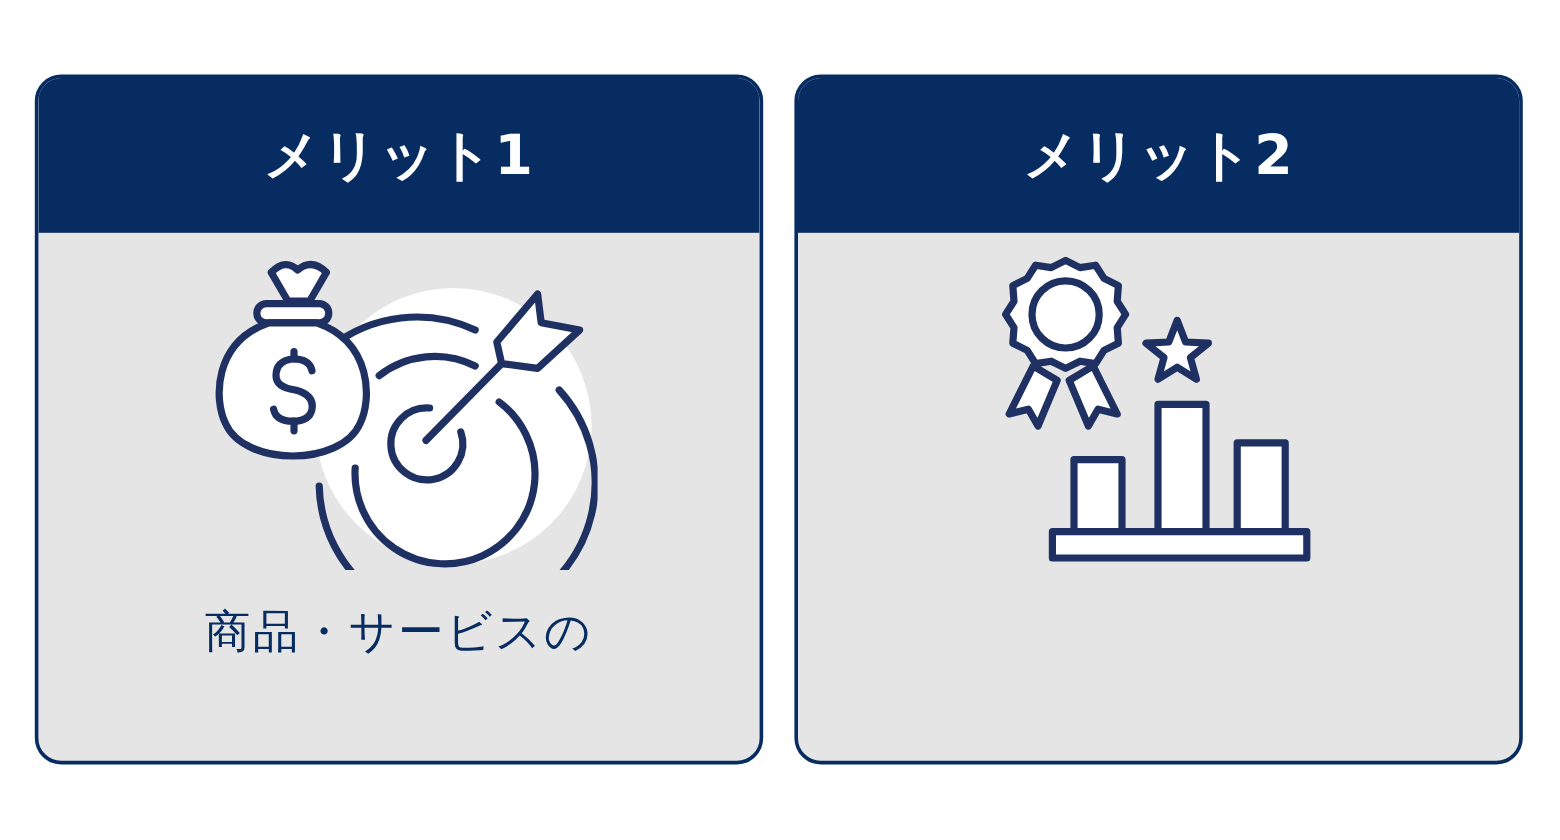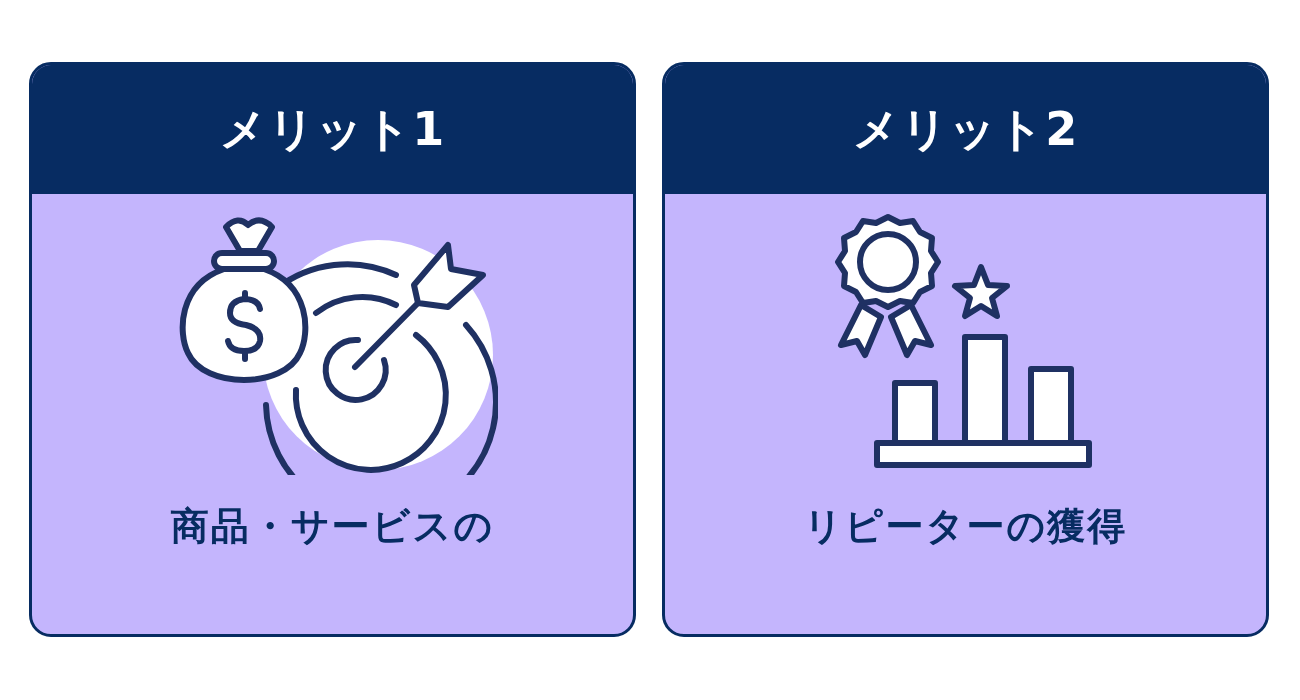--- a/index.html
+++ b/index.html
@@ -3,36 +3,36 @@
   <meta charset="utf-8">
   <style>
     html, body { margin: 0; padding: 0; }
     body {
       width: 1300px; height: 700px; background: #ffffff; position: relative;
       font-family: "DejaVu Sans", "Liberation Sans", sans-serif; overflow: hidden;
     }
     .card {
       position: absolute; top: 62px; width: 607px; height: 575px;
       border: 3px solid #072c62; border-radius: 22px; box-sizing: border-box;
-      background: #c4b5fd; overflow: hidden;
+      background: #e5e5e5; overflow: hidden;
     }
     .card.left { left: 29px; }
     .card.right { left: 662px; }
     .card-header {
       height: 129px; background: #072c62; color: #ffffff;
       display: flex; align-items: center; justify-content: center;
       font-weight: bold; font-size: 46px; letter-spacing: 1px;
     }
     .icon-wrap {
       position: absolute; left: 0; right: 0; top: 140px; height: 270px;
       display: flex; justify-content: center;
     }
     .caption {
       position: absolute; left: 0; right: 0; top: 433px;
-      text-align: center; color: #072c62; font-weight: bold;
+      text-align: center; color: #072c62; font-weight: normal;
       font-size: 38px; line-height: 56px; letter-spacing: 2px;
     }
     svg .s { fill: #ffffff; stroke: #1f3163; stroke-width: 6; stroke-linecap: round; stroke-linejoin: round; }
     svg .n { fill: none; stroke: #1f3163; stroke-width: 6; stroke-linecap: round; stroke-linejoin: round; }
   </style>
 </head>
 <body>
 
 <div class="card left">
   <div class="card-header">
@@ -79,15 +79,14 @@
 
       <path class="s" d="M160 62 L167 80 L186 81 L171 93 L176 111 L160 101 L144 111 L149 93 L134 81 L153 80 Z"></path>
 
       <rect class="s" x="74" y="178" width="40" height="62"></rect>
       <rect class="s" x="144" y="132" width="40" height="108"></rect>
       <rect class="s" x="210" y="164" width="40" height="76"></rect>
       <rect class="s" x="56" y="238" width="212" height="22"></rect>
     </svg>
   </div>
   <div class="caption">
-    <div>リピーターの獲得</div>
   </div>
 </div>
 
 </body></html>

